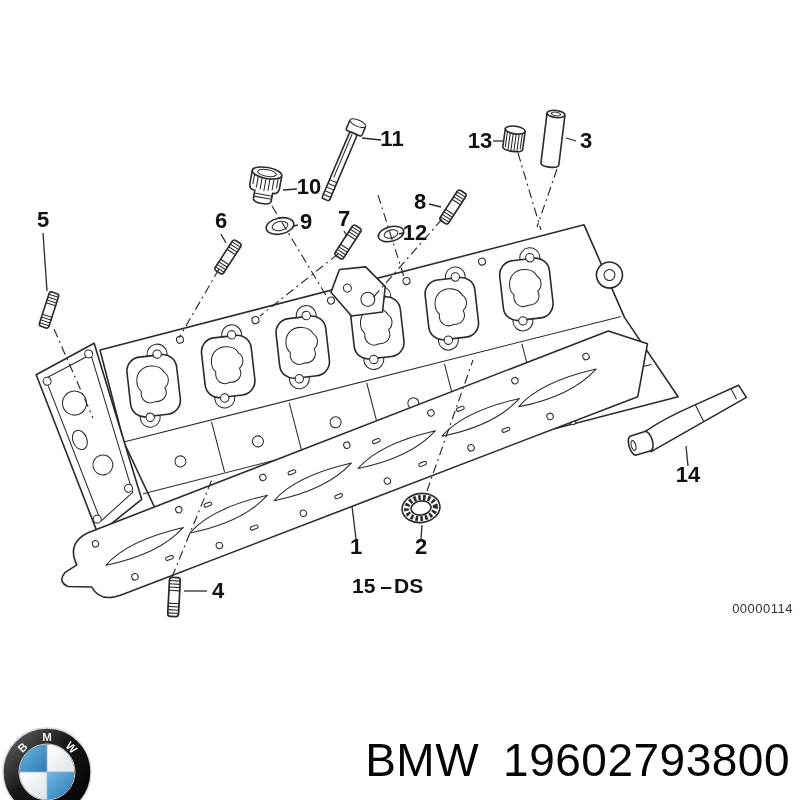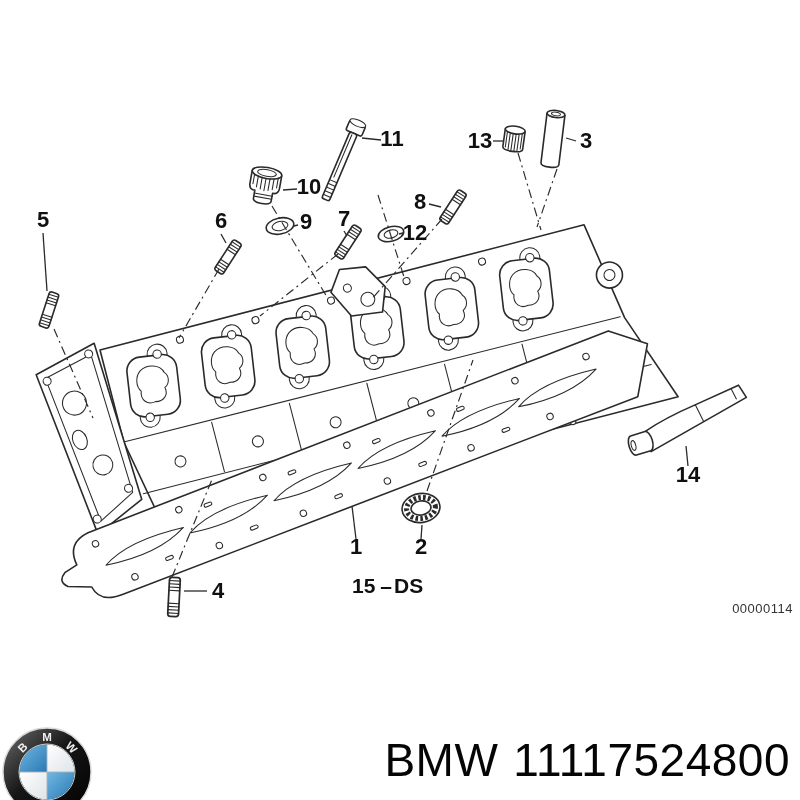--- a/index.html
+++ b/index.html
@@ -14,21 +14,21 @@
   .solidlead{fill:none;stroke:#2a2a2a;stroke-width:1.3;}
   .callout{font-weight:bold;font-size:22px;fill:#101010;text-anchor:middle;
            font-family:"Liberation Sans",sans-serif;}
   .variant{font-weight:bold;font-size:21px;fill:#101010;
            font-family:"Liberation Sans",sans-serif;}
   .drawnum{font-size:13px;fill:#333;text-anchor:end;letter-spacing:.5px;
            font-family:"Liberation Sans",sans-serif;}
   .bmw-logo{position:absolute;left:1px;top:726px;}
   .part-title{position:absolute;right:10px;top:737px;font-size:46px;line-height:1;
               color:#050505;white-space:nowrap;letter-spacing:.5px;}
-  .part-title .brand{margin-right:15px;}
+  .part-title .brand{margin-right:24px;}
 </style>
 </head>
 <body>
 
 <div class="page">
 
   <div class="diagram-wrap">
   <svg width="800" height="660" viewBox="0 0 800 660">
     <defs>
       <g id="port">
@@ -291,16 +291,16 @@
       <circle cx="46" cy="46" r="28" fill="none" stroke="#cfcfcf" stroke-width="1"></circle>
     </g>
     <g font-family="Liberation Sans, sans-serif" font-size="11.5" font-weight="bold" fill="#efefef" text-anchor="middle">
       <text x="46" y="15.5" transform="rotate(-45 46 46)">B</text>
       <text x="46" y="15">M</text>
       <text x="46" y="15.5" transform="rotate(45 46 46)">W</text>
     </g>
   </svg>
 
   <div class="part-title">
-    <span class="brand">BMW</span><span>11117524800</span>
+    <span class="brand">BMW</span><span>19602793800</span>
   </div>
 
 </div>
 
 </body></html>

